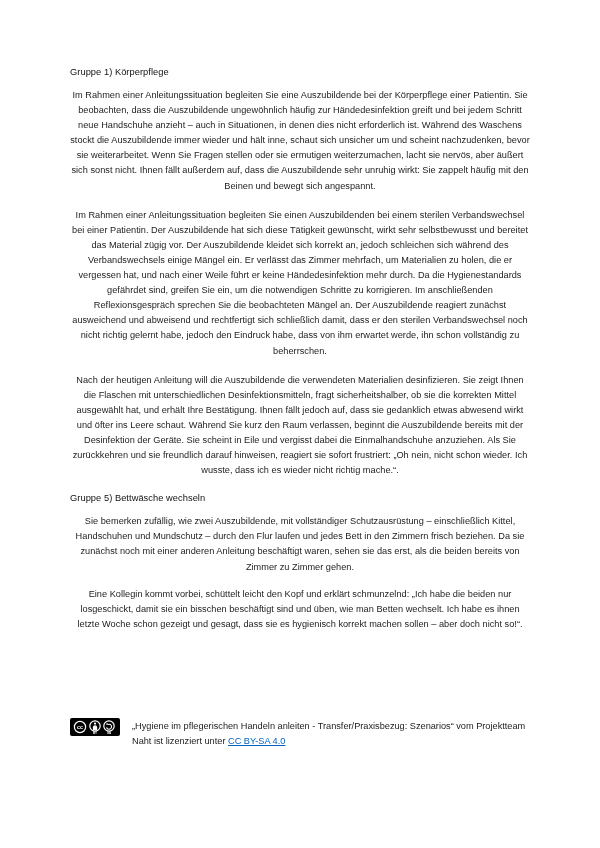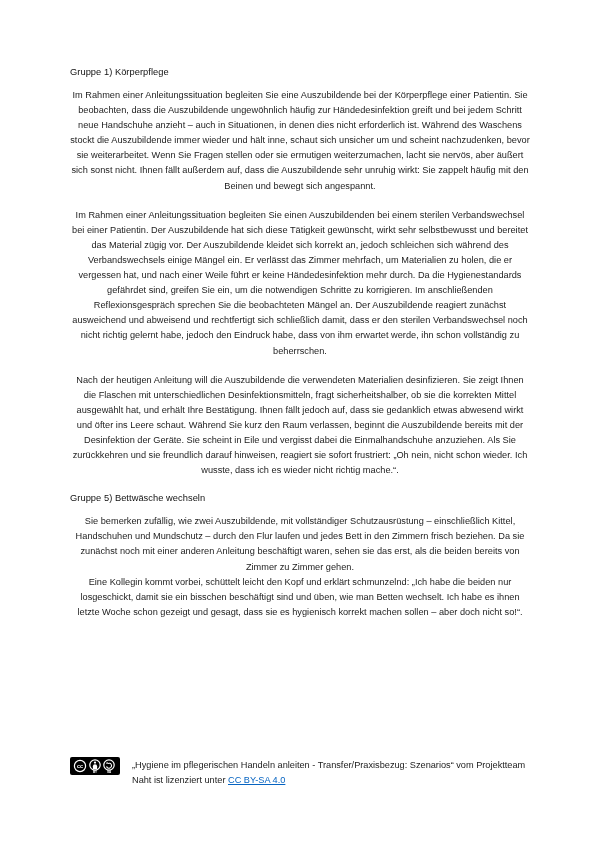--- a/index.html
+++ b/index.html
@@ -54,36 +54,36 @@
 
   .body-text {
     font-size: 9.2px;
     line-height: 15.1px;
     color: #1c1c1c;
     margin: 0 0 14px 0;
     text-align: center;
     letter-spacing: 0.002em;
   }
   .body-text.tight {
-    margin-bottom: 0;
+    margin-bottom: 12px;
   }
 
   .section {
     margin: 0 0 0 0;
   }
   .section + .section {
     margin-top: 3px;
   }
 
   
   .license {
     position: absolute;
     left: 70px;
     right: 60px;
-    top: 757px;
+    top: 718px;
     display: flex;
     align-items: flex-start;
     gap: 12px;
   }
 
   .cc-badge {
     flex: 0 0 auto;
     width: 50px;
     height: 18px;
     background: #000000;

